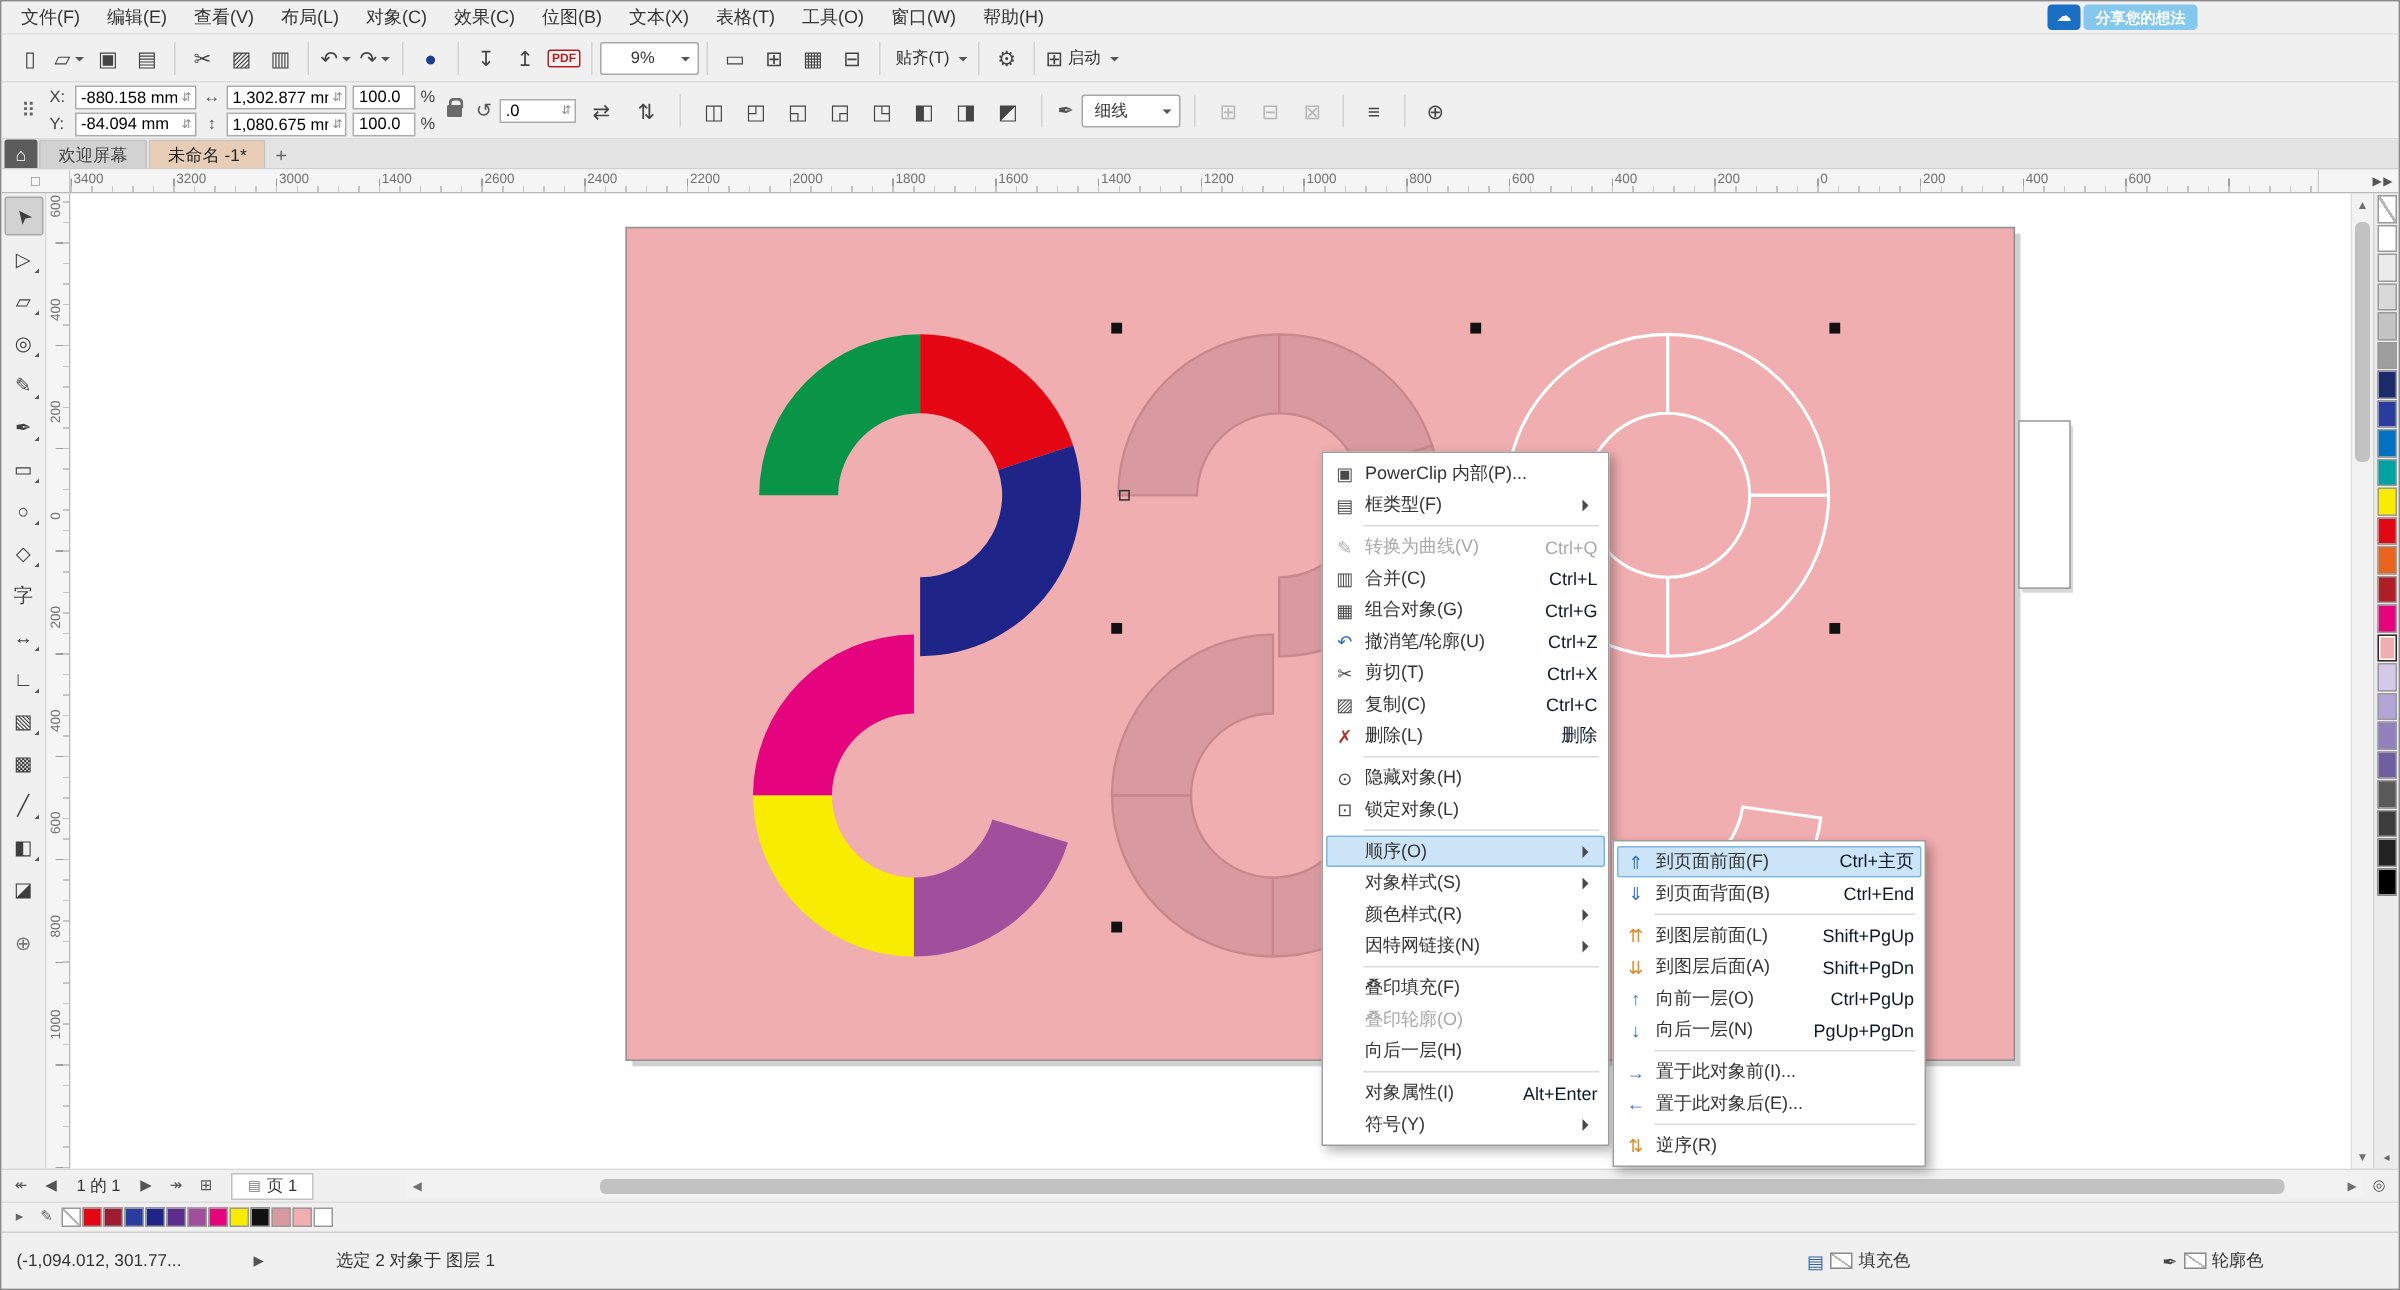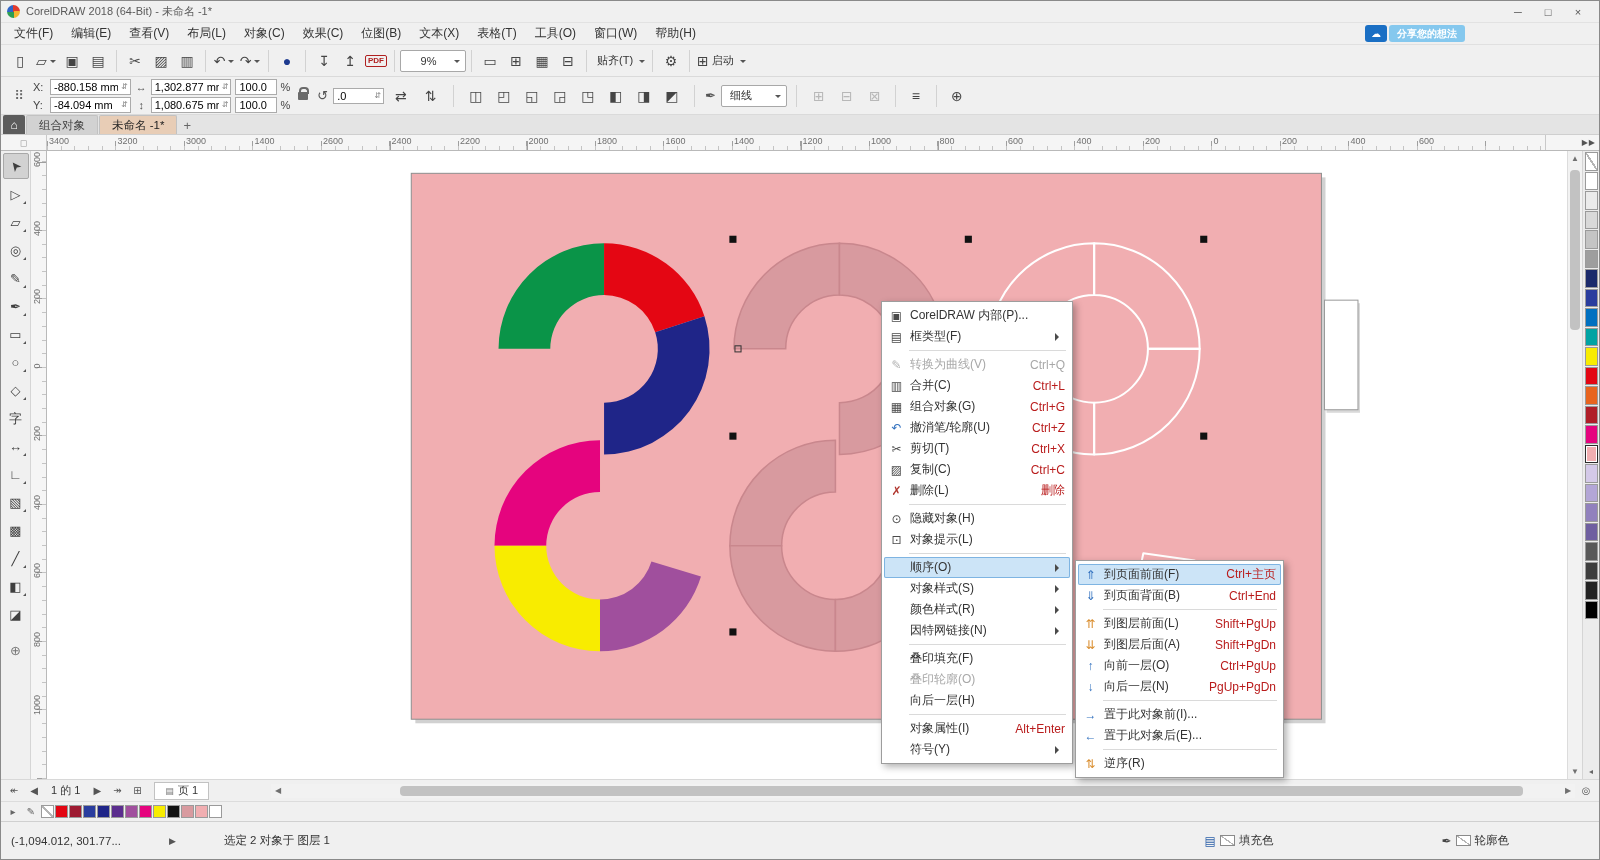--- a/index.html
+++ b/index.html
@@ -130,41 +130,32 @@
   .sb-ico{font-size:12px;color:#2b5fa8}
   .sb-chip{width:15px;height:11px;border:1px solid #8a8a8a;background:linear-gradient(to top right,#fff 46%,#b5b5b5 46% 54%,#fff 54%)}
 
   
   .ctx-menu{position:absolute;background:#ffffff;border:1px solid #9d9d9d;box-shadow:3px 3px 7px rgba(0,0,0,.3);padding:3px 0;z-index:100;font-size:12px}
   #context-menu{left:880px;top:300px;width:192px}
   #order-submenu{left:1074px;top:559px;width:209px}
   .mi{display:flex;align-items:center;height:21px;padding:0 5px 0 3px;margin:0 2px;position:relative;border-radius:2px;cursor:default}
   .mi-icon{width:19px;text-align:center;font-size:12px;color:#4a4a4a;flex:none}
   .mi-label{padding-left:4px;white-space:nowrap}
-  .mi-shortcut{margin-left:auto;padding-left:16px;color:#b91c1c;white-space:nowrap}
+  .mi-shortcut{margin-left:auto;padding-left:16px;color:#0f172a;white-space:nowrap}
   .mi.disabled .mi-label,.mi.disabled .mi-shortcut{color:#a8a8a8}
   .mi.disabled .mi-icon{opacity:.45}
   .mi.submenu::after{content:'';position:absolute;right:7px;top:50%;margin-top:-4px;border:4px solid transparent;border-left-color:#4a4a4a}
   .mi.active{background:#cce4f7;box-shadow:inset 0 0 0 1px #7eb4e2}
   .menu-sep{height:1px;background:#dadada;margin:3px 6px 3px 27px}
 </style>
 </head>
 <body>
 
 <div class="app">
 
-  <div class="titlebar">
-    <span class="app-logo"></span>
-    <span class="title-text">CorelDRAW 2018 (64-Bit) - 未命名 -1*</span>
-    <div class="win-controls">
-      <div class="win-btn">─</div>
-      <div class="win-btn">□</div>
-      <div class="win-btn">×</div>
-    </div>
-  </div>
 
   <div class="menubar">
     <div style="display:flex">
   <div class="menu-item"><span>文件(F)</span></div>
 
   <div class="menu-item"><span>编辑(E)</span></div>
 
   <div class="menu-item"><span>查看(V)</span></div>
 
   <div class="menu-item"><span>布局(L)</span></div>
@@ -442,21 +433,21 @@
   </div>
 </div>
   </div>
 
   <div class="doctabs">
     <div class="home-tab">
         <span>⌂</span>
       </div>
     <div style="display:flex">
   <div class="doc-tab">
-          <span>组合对象</span>
+          <span>欢迎屏幕</span>
         </div>
 
   <div class="doc-tab active">
           <span>未命名 -1*</span>
         </div>
 </div>
     <div class="newtab-btn">+</div>
   </div>
 
   <div class="hruler-row">
@@ -825,21 +816,21 @@
         <span class="sb-ico" style="color:#444">✒</span>
         <span class="sb-chip"></span>
         <span>轮廓色</span>
       </div>
     </div>
   </div>
 
   <div class="ctx-menu" id="context-menu">
   <div class="mi">
     <span class="mi-icon">▣</span>
-    <span class="mi-label">CorelDRAW 内部(P)...</span>
+    <span class="mi-label">PowerClip 内部(P)...</span>
     <span class="mi-shortcut"></span>
   </div>
 
   <div class="mi submenu">
     <span class="mi-icon">▤</span>
     <span class="mi-label">框类型(F)</span>
     <span class="mi-shortcut"></span>
   </div>
 <div class="menu-sep"></div>
   <div class="mi disabled">
@@ -885,21 +876,21 @@
   </div>
 <div class="menu-sep"></div>
   <div class="mi">
     <span class="mi-icon">⊙</span>
     <span class="mi-label">隐藏对象(H)</span>
     <span class="mi-shortcut"></span>
   </div>
 
   <div class="mi">
     <span class="mi-icon">⊡</span>
-    <span class="mi-label">对象提示(L)</span>
+    <span class="mi-label">锁定对象(L)</span>
     <span class="mi-shortcut"></span>
   </div>
 <div class="menu-sep"></div>
   <div class="mi active submenu">
     <span class="mi-icon"></span>
     <span class="mi-label">顺序(O)</span>
     <span class="mi-shortcut"></span>
   </div>
 
   <div class="mi submenu">

